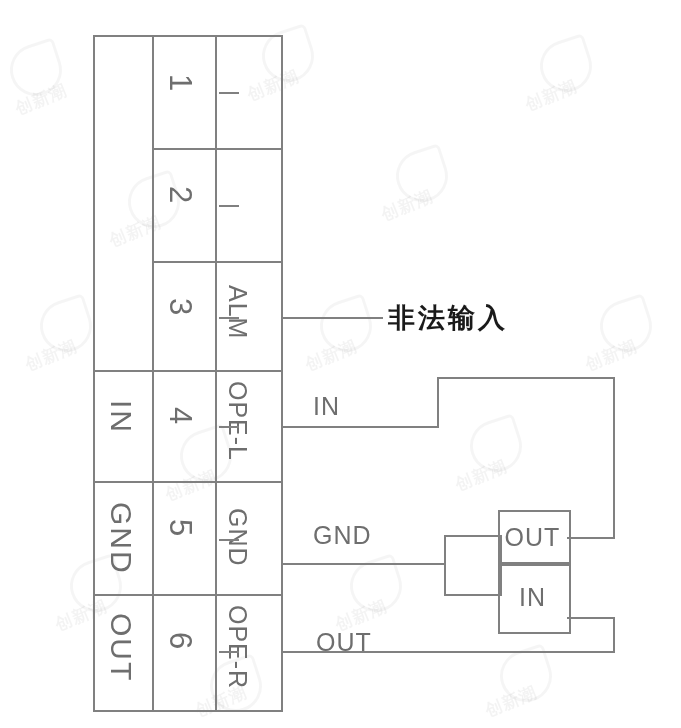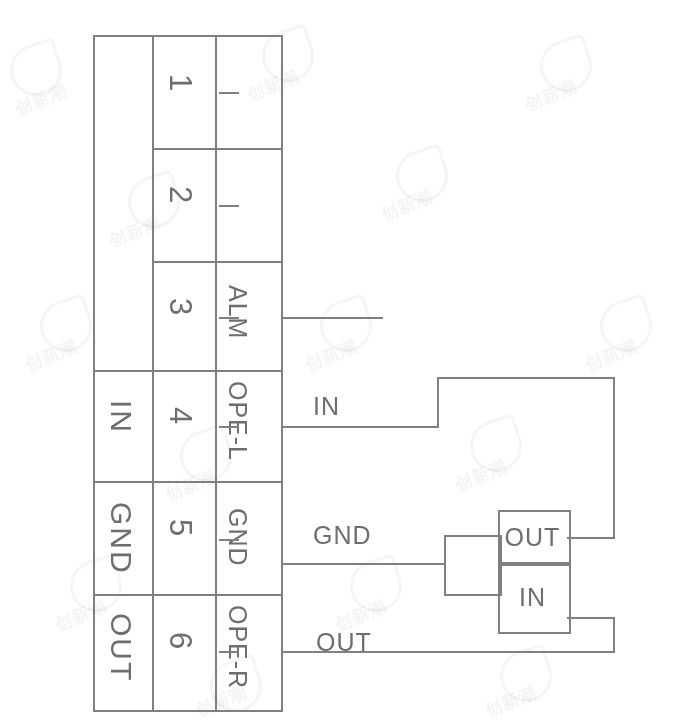--- a/index.html
+++ b/index.html
@@ -191,20 +191,21 @@
     <div class="vtext sig" style="left:252px; top:605px;">OPE-R</div>
 
     <div class="hline" style="left:219px; top:92px;  width:20px;"></div>
     <div class="hline" style="left:219px; top:205px; width:20px;"></div>
     <div class="hline" style="left:219px; top:317px; width:20px;"></div>
     <div class="hline" style="left:219px; top:426px; width:20px;"></div>
     <div class="hline" style="left:219px; top:539px; width:20px;"></div>
     <div class="hline" style="left:219px; top:651px; width:20px;"></div>
 
     <div class="hline" style="left:283px; top:317px; width:100px;"></div>
+    <div class="cn-label" style="left:388px; top:300px;">非法输入</div>
 
     <div class="hline" style="left:283px; top:426px; width:156px;"></div>
     <div class="vline" style="left:437px; top:377px; height:51px;"></div>
     <div class="hline" style="left:437px; top:377px; width:178px;"></div>
     <div class="vline" style="left:613px; top:377px; height:162px;"></div>
     <div class="hline" style="left:567px; top:537px; width:48px;"></div>
     <div class="htext" style="left:313px; top:392px;">IN</div>
 
     <div class="hline" style="left:283px; top:563px; width:163px;"></div>
     <div class="htext" style="left:313px; top:521px;">GND</div>

